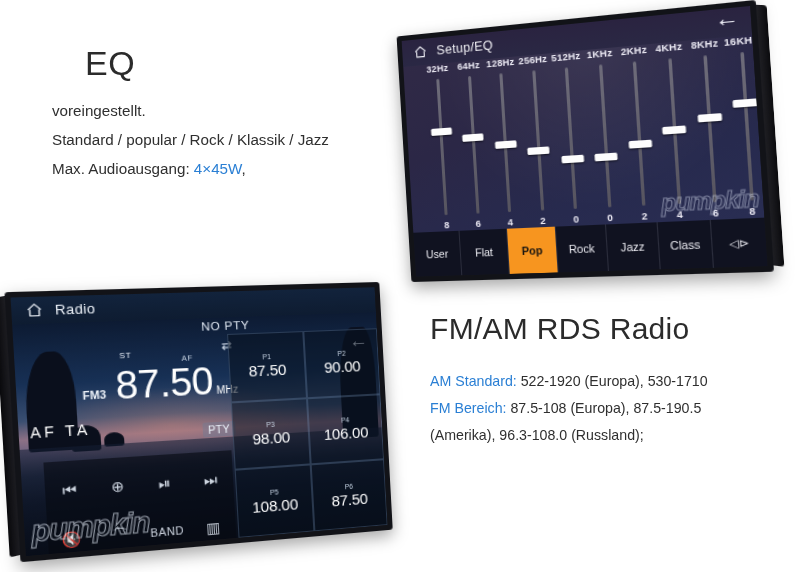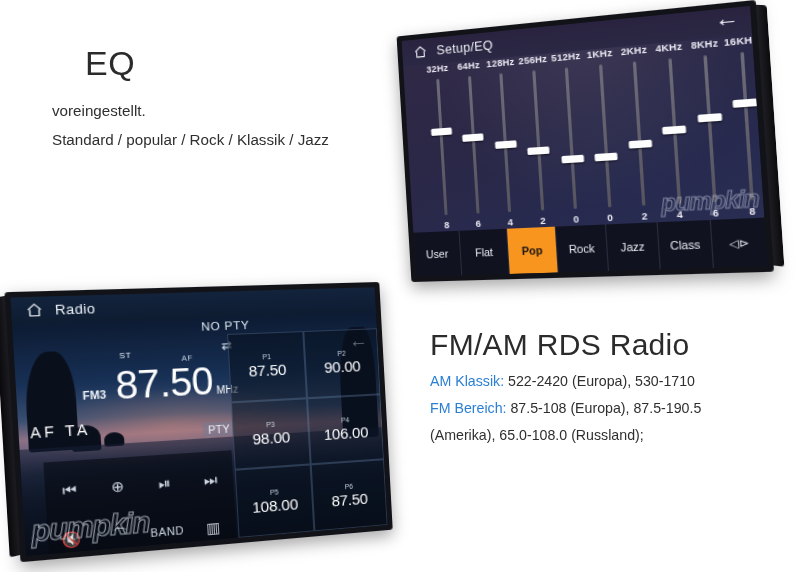--- a/index.html
+++ b/index.html
@@ -12,21 +12,21 @@
   
   .eq-title{
     position:absolute;left:52px;top:44px;
     font-size:34px;color:#2b2b2b;letter-spacing:.5px;font-weight:400;margin-left:33px;
   }
   .eq-body{
     position:absolute;left:52px;top:96px;width:350px;
     font-size:15.2px;color:#2f2f2f;line-height:29px;
   }
   .fm-title{
-    position:absolute;left:430px;top:328px;
+    position:absolute;left:430px;top:312px;
     font-size:30px;color:#2b2b2b;font-weight:400;letter-spacing:.3px;
   }
   .fm-body{
     position:absolute;left:430px;top:368px;width:360px;
     font-size:14.2px;color:#2f2f2f;line-height:27px;
   }
   .accent{color:#2a7fd4;}
   .ln{display:block;white-space:nowrap;}
 
   
@@ -201,27 +201,28 @@
 </style>
 </head>
 <body>
 
 <div class="page">
 
   <div class="eq-title">EQ</div>
   <div class="eq-body">
     <span class="ln">voreingestellt.</span>
     <span class="ln">Standard / popular / Rock / Klassik / Jazz</span>
+    <span class="ln"><span>Max. Audioausgang: </span><span class="accent">4×45W</span><span>,</span></span>
   </div>
 
   <div class="fm-title">FM/AM RDS Radio</div>
   <div class="fm-body">
-    <span class="ln"><span class="accent">AM Klassik:</span><span> 522-2420 (Europa), 530-1710</span></span>
+    <span class="ln"><span class="accent">AM Standard:</span><span> 522-1920 (Europa), 530-1710</span></span>
     <span class="ln"><span class="accent">FM Bereich:</span><span> 87.5-108 (Europa), 87.5-190.5</span></span>
-    <span class="ln">(Amerika), 65.0-108.0 (Russland);</span>
+    <span class="ln">(Amerika), 96.3-108.0 (Russland);</span>
   </div>
 
   <div class="device" id="eq-device">
     <div class="side"></div>
     <div class="bezel"></div>
     <div class="screen" id="eq-screen">
 
       <div class="eq-head">
         <span class="home-ico">
           <svg width="15" height="14" viewBox="0 0 24 24" fill="none" stroke="#f0f0f6" stroke-width="1.9" stroke-linejoin="round">

